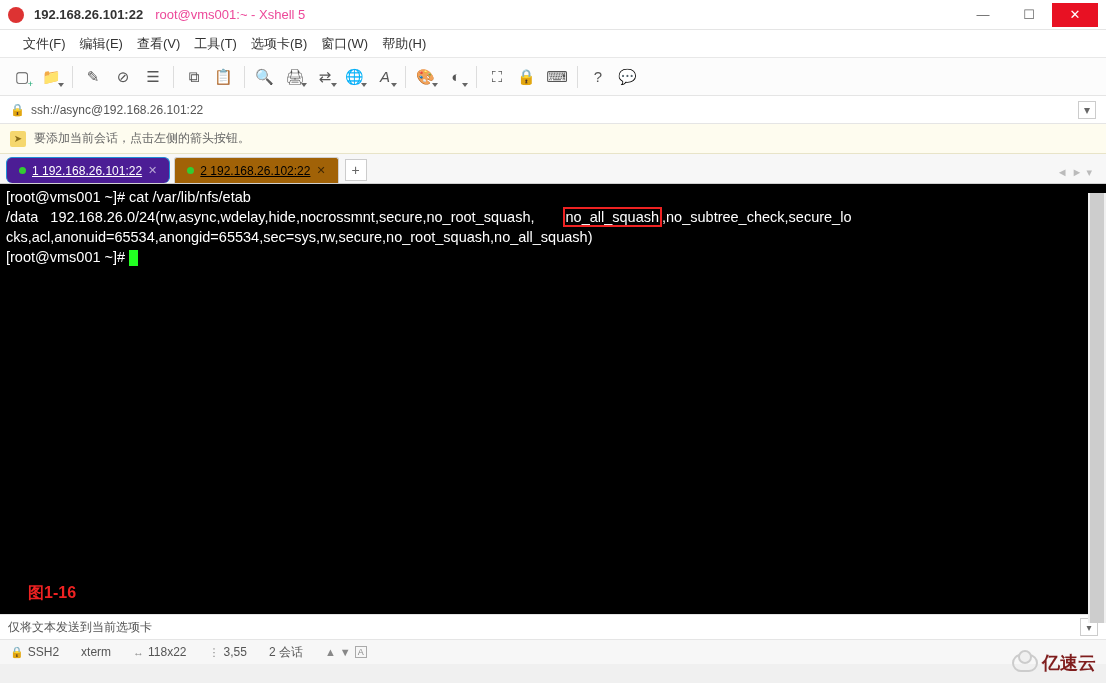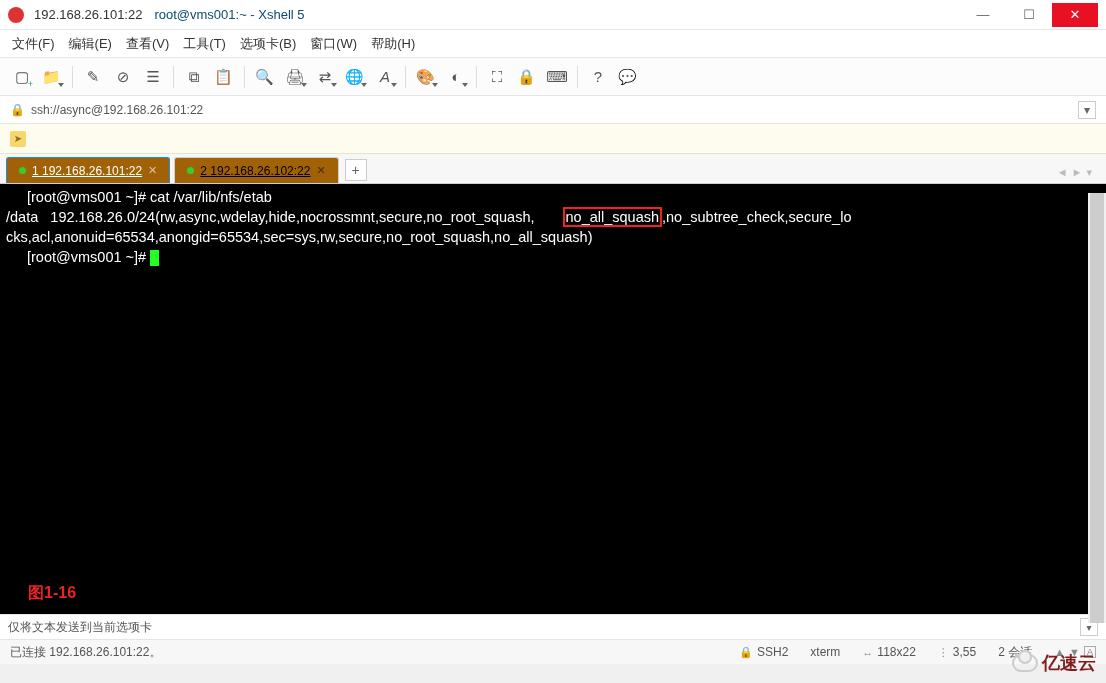--- a/index.html
+++ b/index.html
@@ -1,59 +1,59 @@
 <!DOCTYPE html>
 <html><head>
 <meta charset="utf-8">
 <style>
 * { margin:0; padding:0; box-sizing:border-box; font-family:"Microsoft YaHei","Segoe UI",Tahoma,sans-serif; }
 body { background:#f0f0f0; width:1106px; height:683px; overflow:hidden; position:relative; }
 
 
 .titlebar { height:30px; background:#fff; display:flex; align-items:center; padding:0 8px; border-bottom:1px solid #e5e5e5; }
 .titlebar .app-icon { width:16px; height:16px; background:#d33; border-radius:50%; margin-right:10px; }
-.titlebar .title-main { font-weight:normal; font-size:13px; color:#333; }
-.titlebar .title-sub { font-size:13px; color:#0c4a6e; margin-left:12px; }
+.titlebar .title-main { font-weight:bold; font-size:13px; color:#333; }
+.titlebar .title-sub { font-size:13px; color:#ec4899; margin-left:12px; }
 .winbtns { margin-left:auto; display:flex; }
 .winbtn { width:46px; height:24px; display:flex; align-items:center; justify-content:center; font-size:13px; color:#666; }
 .winbtn.close { background:#e81123; color:#fff; }
 
 
-.menubar { height:28px; background:#fff; display:flex; align-items:center; padding:0 12px; gap:14px; border-bottom:1px solid #e8e8e8; font-size:13px; color:#333; }
+.menubar { height:28px; background:#fff; display:flex; align-items:center; padding:0 23px; gap:14px; border-bottom:1px solid #e8e8e8; font-size:13px; color:#333; }
 .menuitem { cursor:default; }
 
 
 .toolbar { height:38px; background:#fcfcfc; display:flex; align-items:center; padding:0 8px; gap:2px; border-bottom:1px solid #e5e5e5; }
 .tbtn { width:28px; height:28px; display:flex; align-items:center; justify-content:center; color:#555; font-size:15px; position:relative; }
 .tbtn.dd::after { content:""; position:absolute; right:2px; bottom:4px; border-left:3px solid transparent; border-right:3px solid transparent; border-top:4px solid #666; }
 .tsep { width:1px; height:22px; background:#ddd; margin:0 4px; }
 
 
 .addrbar { height:28px; background:#fff; display:flex; align-items:center; padding:0 10px; border-bottom:1px solid #e5e5e5; font-size:12px; color:#555; }
 .addrbar .lock { margin-right:6px; color:#888; font-size:12px; }
 .addrbar .plusbtn { margin-left:auto; width:18px; height:18px; border:1px solid #ccc; display:flex; align-items:center; justify-content:center; font-size:12px; color:#666; }
 
 
 .infobar { height:30px; background:#fefcef; display:flex; align-items:center; padding:0 10px; border-bottom:1px solid #e8e4c8; font-size:12px; color:#666; }
 .infobar .arrow-icon { width:16px; height:16px; background:#f5d76e; border-radius:2px; margin-right:8px; display:flex; align-items:center; justify-content:center; color:#8a6d1a; font-size:10px; }
 
 
 .tabbar { height:30px; background:#f7f7f7; display:flex; align-items:flex-end; padding:0 6px; border-bottom:1px solid #d0d0d0; position:relative; }
 .tab { height:26px; padding:0 12px; display:flex; align-items:center; gap:6px; font-size:12px; border:1px solid #d0d0d0; border-bottom:none; border-radius:3px 3px 0 0; background:#a16207; margin-right:4px; position:relative; }
-.tab.active { background:#a16207; color:#fff; border-color:#1f8dd6; }
+.tab.active { background:#4c1d95; color:#fff; border-color:#1f8dd6;border-radius:6px; }
 .tab .dot { width:7px; height:7px; border-radius:50%; background:#3c3; }
 .tab .tlabel { text-decoration:underline; }
 .tab.active .tlabel { text-decoration:underline; }
 .tab-close { font-size:11px; opacity:.6; }
 .tab-add { width:22px; height:22px; border:1px solid #ccc; display:flex; align-items:center; justify-content:center; font-size:14px; color:#666; background:#fff; margin-left:2px; margin-bottom:2px; }
 .tab-nav { margin-left:auto; display:flex; gap:4px; color:#bbb; font-size:11px; padding-bottom:4px; padding-right:8px; }
 
 
 .terminal { background:#000; color:#fff; font-family:"Consolas","Courier New",monospace; font-size:14.5px; line-height:19px; padding:4px 6px; height:430px; white-space:pre; overflow:hidden; position:relative; }
-.terminal .prompt { color:#fff;margin-left:21px; }
+.terminal .prompt { color:#fff; }
 .terminal .highlight { border:2px solid #e22; padding:0 1px;margin-left:28px; }
 .terminal .cursor { display:inline-block; width:9px; height:16px; background:#2f2; vertical-align:text-bottom; }
 .terminal .fig-label { position:absolute; left:28px; bottom:12px; color:#e22; font-weight:bold; font-family:"Microsoft YaHei",sans-serif; font-size:16px; }
 .term-scroll { position:absolute; right:0; top:193px; bottom:60px; width:18px; background:#f0f0f0; }
 .term-scroll .thumb { position:absolute; top:0; left:2px; right:2px; height:100%; background:#cdcdcd; }
 
 
 .destbar { height:26px; background:#fff; display:flex; align-items:center; padding:6px 8px; font-size:12px; color:#555; border-top:1px solid #e5e5e5; border-bottom:1px solid #e5e5e5; }
 .destbar .dd { margin-left:auto; width:18px; height:18px; border:1px solid #ccc; display:flex; align-items:center; justify-content:center; font-size:10px; color:#666; }
 
@@ -123,20 +123,21 @@
 </div>
 
 <div class="addrbar">
   <span class="lock">🔒</span>
   <span>ssh://async@192.168.26.101:22</span>
   <div class="plusbtn">▾</div>
 </div>
 
 <div class="infobar">
   <div class="arrow-icon">➤</div>
+  <span>要添加当前会话，点击左侧的箭头按钮。</span>
 </div>
 
 <div class="tabbar">
   <div class="tab active">
     <span class="dot"></span>
     <span class="tlabel">1 192.168.26.101:22</span>
     <span class="tab-close">✕</span>
   </div>
   <div class="tab">
     <span class="dot"></span>
@@ -160,21 +161,20 @@
 <div class="term-scroll">
     <div class="thumb"></div>
   </div>
 
 <div class="destbar">
   <span>仅将文本发送到当前选项卡</span>
   <div class="dd">▾</div>
 </div>
 
 <div class="statusbar">
-  <span class="left">已连接 192.168.26.101:22。</span>
   <span class="grp">
       <span class="ico">🔒</span>
       <span>SSH2</span>
     </span>
   <span class="grp">
       <span>xterm</span>
     </span>
   <span class="grp">
       <span class="ico">↔</span>
       <span>118x22</span>

